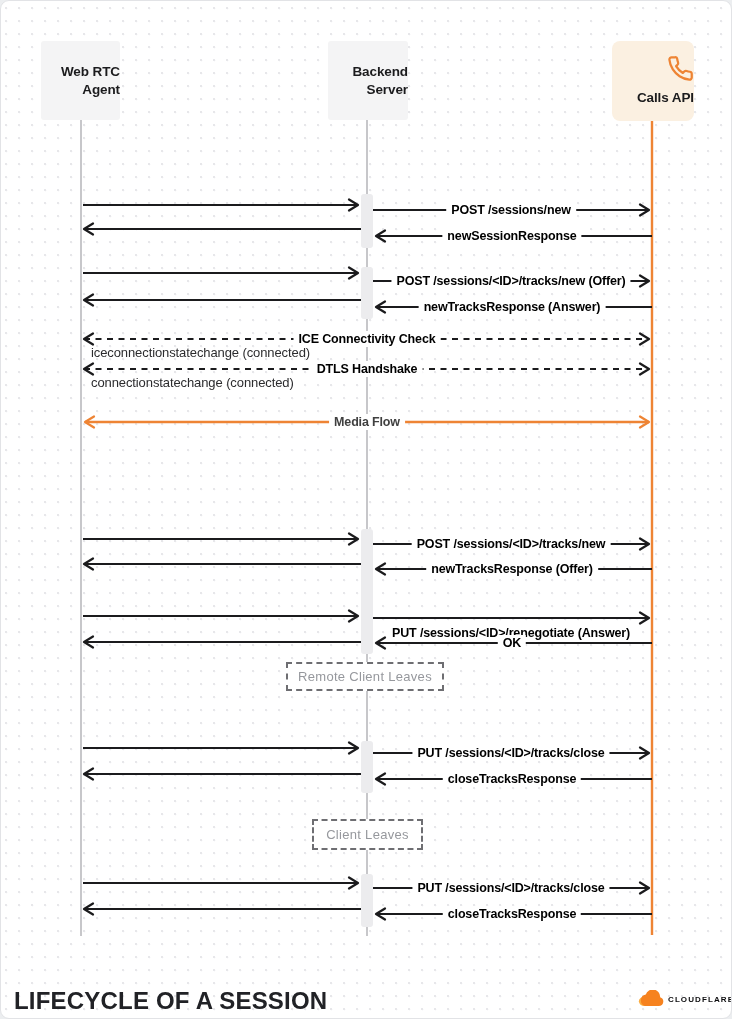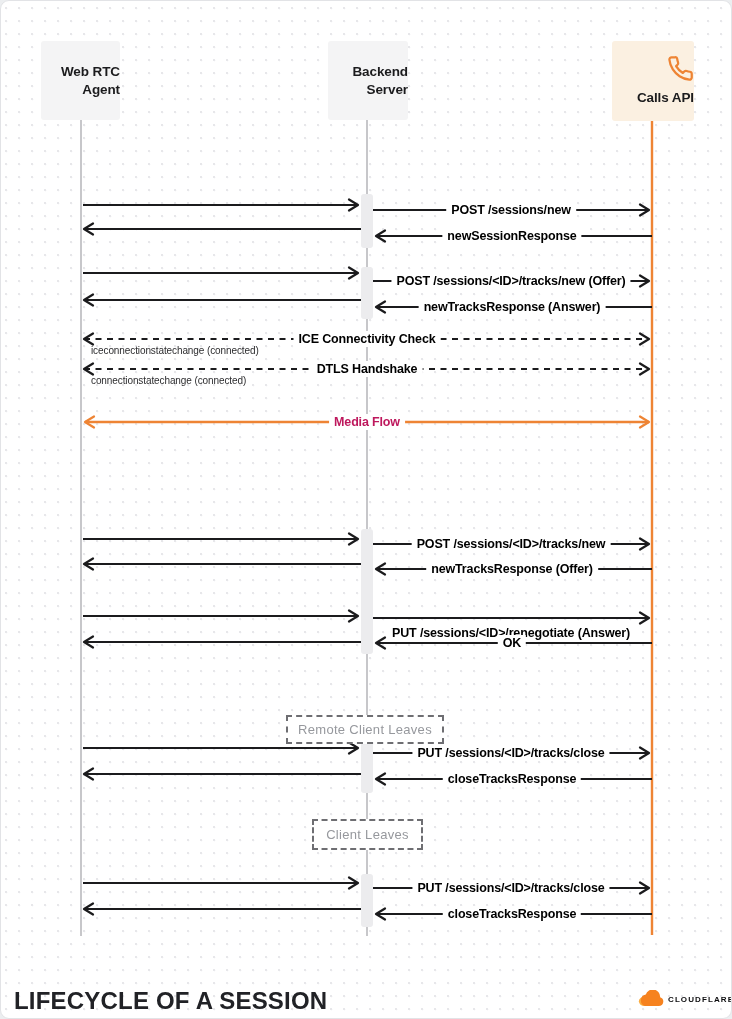--- a/index.html
+++ b/index.html
@@ -5,26 +5,26 @@
   html,body{margin:0;padding:0;width:732px;height:1019px;background:#eceef0;
     font-family:"Liberation Sans",sans-serif;overflow:hidden;}
   #card{position:absolute;left:0;top:0;width:732px;height:1019px;background:#ffffff;
     border-radius:9px;border:1px solid #e2e3e6;box-sizing:border-box;overflow:hidden;
     background-image:radial-gradient(circle at 1.2px 1.2px,#e7e7ea 1.1px,transparent 1.4px);
     background-size:13px 13px;background-position:4px 6px;}
   #diagram-svg{position:absolute;left:0;top:0;}
   .actor{position:absolute;display:flex;flex-direction:column;align-items:flex-end;justify-content:center;
     background:#f4f4f5;border-radius:3px;font-weight:bold;font-size:13.5px;color:#1b1b1d;
     line-height:1.28;text-align:center;letter-spacing:-0.1px;}
-  .actor.calls{background:#fbf0e1;border-radius:3px;gap:7px;}
+  .actor.calls{background:#fbf0e1;border-radius:8px;gap:7px;}
   .msg-label{position:absolute;transform:translate(-50%,-50%);background:#ffffff;
     padding:1px 5px;font-weight:bold;font-size:12.5px;color:#000000;letter-spacing:-0.15px;
     white-space:nowrap;}
-  .msg-label.orange{color:#be185d;}
-  .note-label{position:absolute;font-size:10px;color:#2c2c2e;letter-spacing:-0.1px;white-space:nowrap;}
+  .msg-label.orange{color:#404040;}
+  .note-label{position:absolute;font-size:13px;color:#2c2c2e;letter-spacing:-0.1px;white-space:nowrap;}
   .phase-box{position:absolute;box-sizing:border-box;border:2px dashed #6e6e72;background:#ffffff;
     display:flex;align-items:center;justify-content:center;font-size:13px;color:#96989d;
     letter-spacing:0.3px;white-space:nowrap;}
   #footer-title{position:absolute;left:13px;top:986px;font-size:24px;font-weight:bold;
     color:#212226;letter-spacing:0.2px;}
   #brand{position:absolute;left:636px;top:989px;display:flex;align-items:center;gap:3px;}
   #brand-word{font-size:8px;font-weight:bold;letter-spacing:1.1px;color:#0d0d0f;}
 </style>
 </head>
 <body>
@@ -102,21 +102,21 @@
     <span>Backend</span>
     <span>Server</span>
   </div>
   <div class="actor calls" style="left:611px;top:40px;width:82px;height:80px;">
     <svg width="27" height="27" viewBox="0 0 24 24">
       <path d="M22 16.92v3a2 2 0 0 1-2.18 2 19.79 19.79 0 0 1-8.63-3.07 19.5 19.5 0 0 1-6-6 19.79 19.79 0 0 1-3.07-8.67A2 2 0 0 1 4.11 2h3a2 2 0 0 1 2 1.72 12.84 12.84 0 0 0 .7 2.81 2 2 0 0 1-.45 2.11L8.09 9.91a16 16 0 0 0 6 6l1.27-1.27a2 2 0 0 1 2.11-.45 12.84 12.84 0 0 0 2.81.7A2 2 0 0 1 22 16.92z" fill="none" stroke="#ee8434" stroke-width="2" stroke-linecap="round" stroke-linejoin="round"></path>
     </svg>
     <span>Calls API</span>
   </div>
 
-  <div class="phase-box" style="left:285px;top:714px;width:158px;height:29px;">
+  <div class="phase-box" style="left:285px;top:661px;width:158px;height:29px;">
     <span>Remote Client Leaves</span>
   </div>
   <div class="phase-box" style="left:311px;top:818px;width:111px;height:31px;">
     <span>Client Leaves</span>
   </div>
 
   <div class="msg-label" style="left:510px;top:209px;">POST /sessions/new</div>
   <div class="msg-label" style="left:511px;top:235px;">newSessionResponse</div>
   <div class="msg-label" style="left:510px;top:280px;">POST /sessions/&lt;ID&gt;/tracks/new (Offer)</div>
   <div class="msg-label" style="left:511px;top:306px;">newTracksResponse (Answer)</div>

